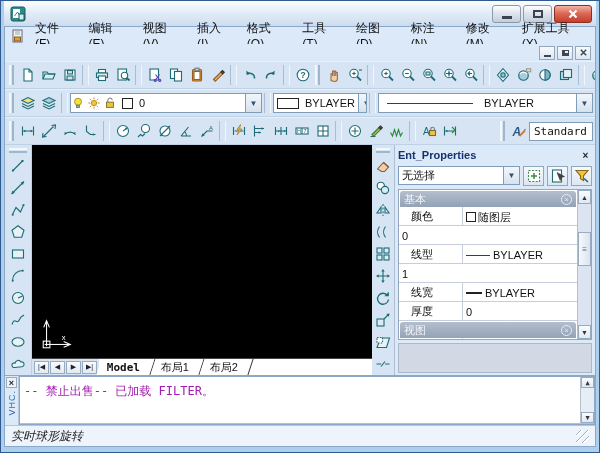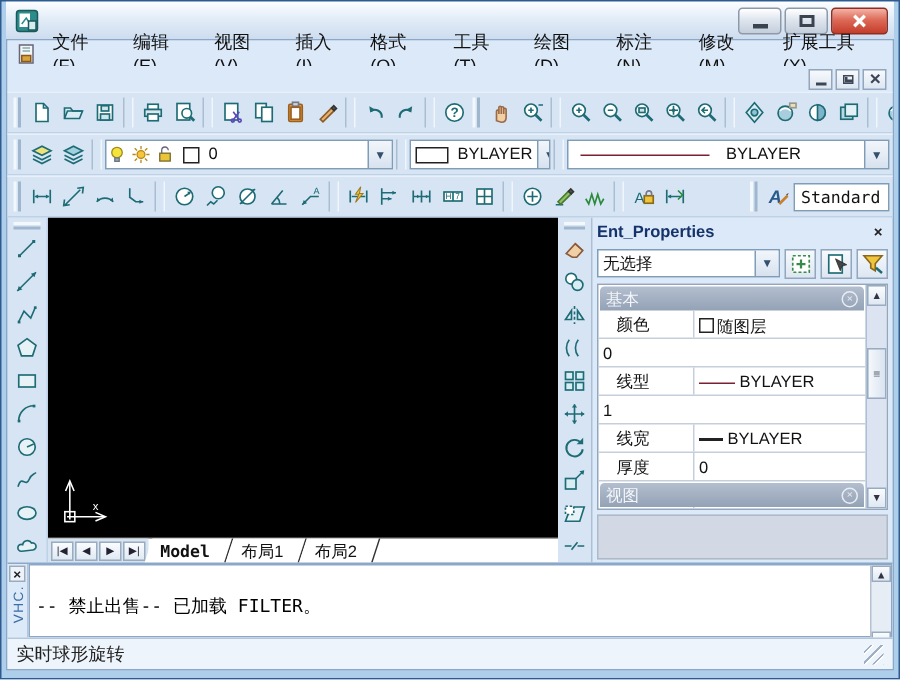--- a/index.html
+++ b/index.html
@@ -81,26 +81,26 @@
   .sthumb { margin:28px 0; height:34px; border:1px solid #9aabc0; background:linear-gradient(90deg,#f5f9fd,#d9e3ef); display:flex; align-items:center; justify-content:center; font-size:8px; color:#667; }
   .pfill { flex:1; }
   .panel-footer { height:30px; margin-top:3px; background:#d2d9e4; border:1px solid #adb9c9; flex:none; }
   
   .cmd { height:50px; display:flex; border-top:1px solid #8ba8c8; background:#dce9f8; flex:none; }
   .cmd-dock { width:14px; border-right:1px solid #b5c6da; display:flex; flex-direction:column; align-items:center; padding-top:1px; flex:none; }
   .cmd-dock .dx { font-size:9px; font-weight:bold; color:#222; width:11px; height:11px; border:1px solid #9aabc0; background:#eef3f9; display:flex; align-items:center; justify-content:center; }
   .dock-title { writing-mode:vertical-rl; transform:rotate(180deg); font-size:9px; color:#3a6ea5; margin-top:2px; letter-spacing:1px; }
   .cmd-body { flex:1; display:flex; flex-direction:column; border:1px solid #8ba8c8; background:#fff; font-family:"DejaVu Sans Mono",monospace; font-size:12px; }
   .cmd-hist { flex:1; display:flex; border-bottom:1px solid #b5c1cf; }
-  .cmd-hist .htext { flex:1; padding:19px 4px; white-space:nowrap; overflow:hidden; color:#000000; }
+  .cmd-hist .htext { flex:1; padding:6px 4px; white-space:nowrap; overflow:hidden; color:#a21caf; }
   .cmd-sb { width:14px; border-left:1px solid #b5c1cf; background:#e7edf5; display:flex; flex-direction:column; justify-content:space-between; flex:none; }
   .cmd-sb .sarr { height:11px; }
   .cmd-prompt { height:24px; padding:4px 4px 0; color:#111; }
   
-  .statusbar { height:21px; background:#eef4fb; border-top:1px solid #b5c6da; display:flex; align-items:center; padding:0 6px; flex:none; }
+  .statusbar { height:21px; background:#eef4fb; border-top:1px solid #b5c6da; display:flex; align-items:center; padding:0 6px; flex:none;font-style:italic; }
   .status-text { color:#222; font-size:12px; }
   .grip-corner { margin-left:auto; width:13px; height:13px;
     background:repeating-linear-gradient(135deg, transparent 0 3px, #9fb0c4 3px 4px, #fff 4px 5px); }
   svg text { font-family:"Liberation Sans",sans-serif; }
 </style>
 </head>
 <body>
 
 <div class="win">
 

